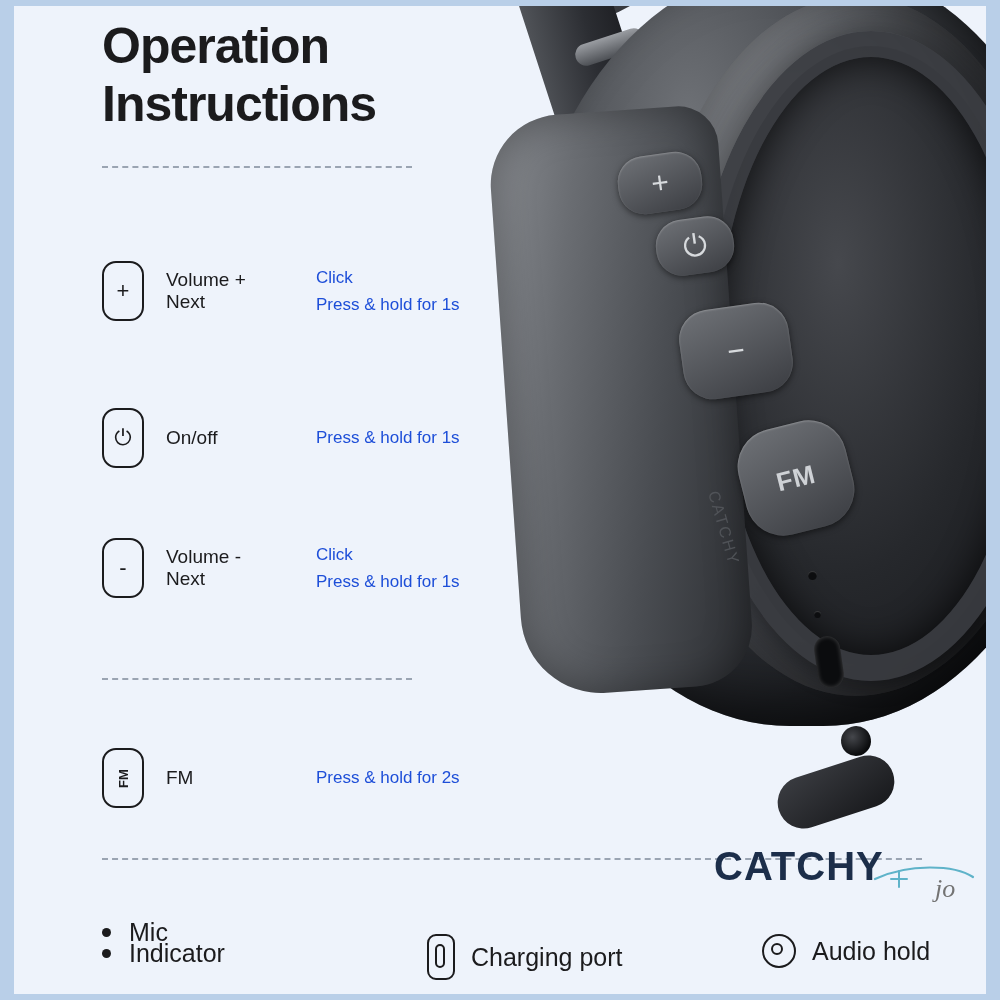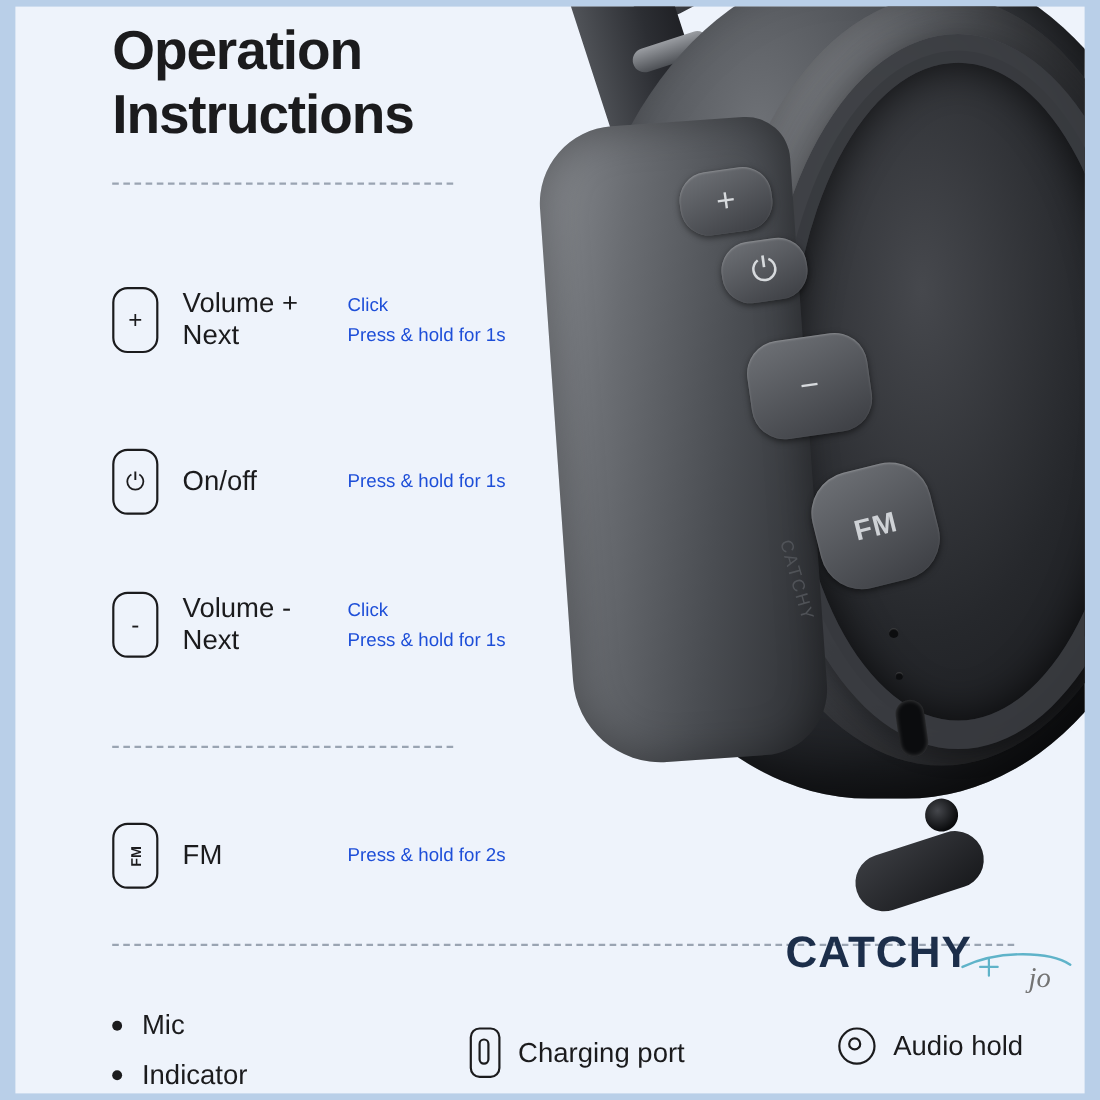--- a/index.html
+++ b/index.html
@@ -151,21 +151,21 @@
   .key{
     width:38px;height:56px;border-radius:14px;
     border:2px solid #1b1b1d;
     display:flex;align-items:center;justify-content:center;
     font-size:22px;color:#1b1b1d;flex:none;
   }
   .key.fm{font-size:13px;font-weight:bold;}
   .key .vert{transform:rotate(-90deg);display:block;}
   .rowlabel{
     margin-left:22px;
-    font-size:25px;color:#1b1b1d;line-height:1.18;
+    font-size:19px;color:#1b1b1d;line-height:1.18;
     width:150px;
   }
   .rowaction{
     font-size:17px;color:#1d4ed8;line-height:1.6;
   }
   .r1{left:88px;top:255px;}
   .r2{left:88px;top:402px;}
   .r3{left:88px;top:532px;}
   .r4{left:88px;top:742px;}
 
@@ -185,21 +185,21 @@
   }
 
   
   .legend{position:absolute;left:88px;top:900px;width:830px;height:80px;}
   .bullet{
     display:inline-block;width:9px;height:9px;border-radius:50%;
     background:#1b1b1d;margin-right:18px;vertical-align:middle;
   }
   .leg-item{position:absolute;display:flex;align-items:center;font-size:25px;color:#1b1b1d;}
   .l1{left:0;top:12px;}
-  .l2{left:0;top:33px;margin-top:24px;}
+  .l2{left:0;top:33px;}
   .l3{left:325px;top:28px;justify-content:flex-end;}
   .l4{left:660px;top:28px;}
   .port-icon{
     width:24px;height:42px;border-radius:9px;border:2px solid #1b1b1d;
     position:relative;flex:none;
   }
   .port-icon:after{
     content:"";position:absolute;left:6px;top:8px;width:10px;height:24px;
     border-radius:5px;border:2px solid #1b1b1d;box-sizing:border-box;
   }

